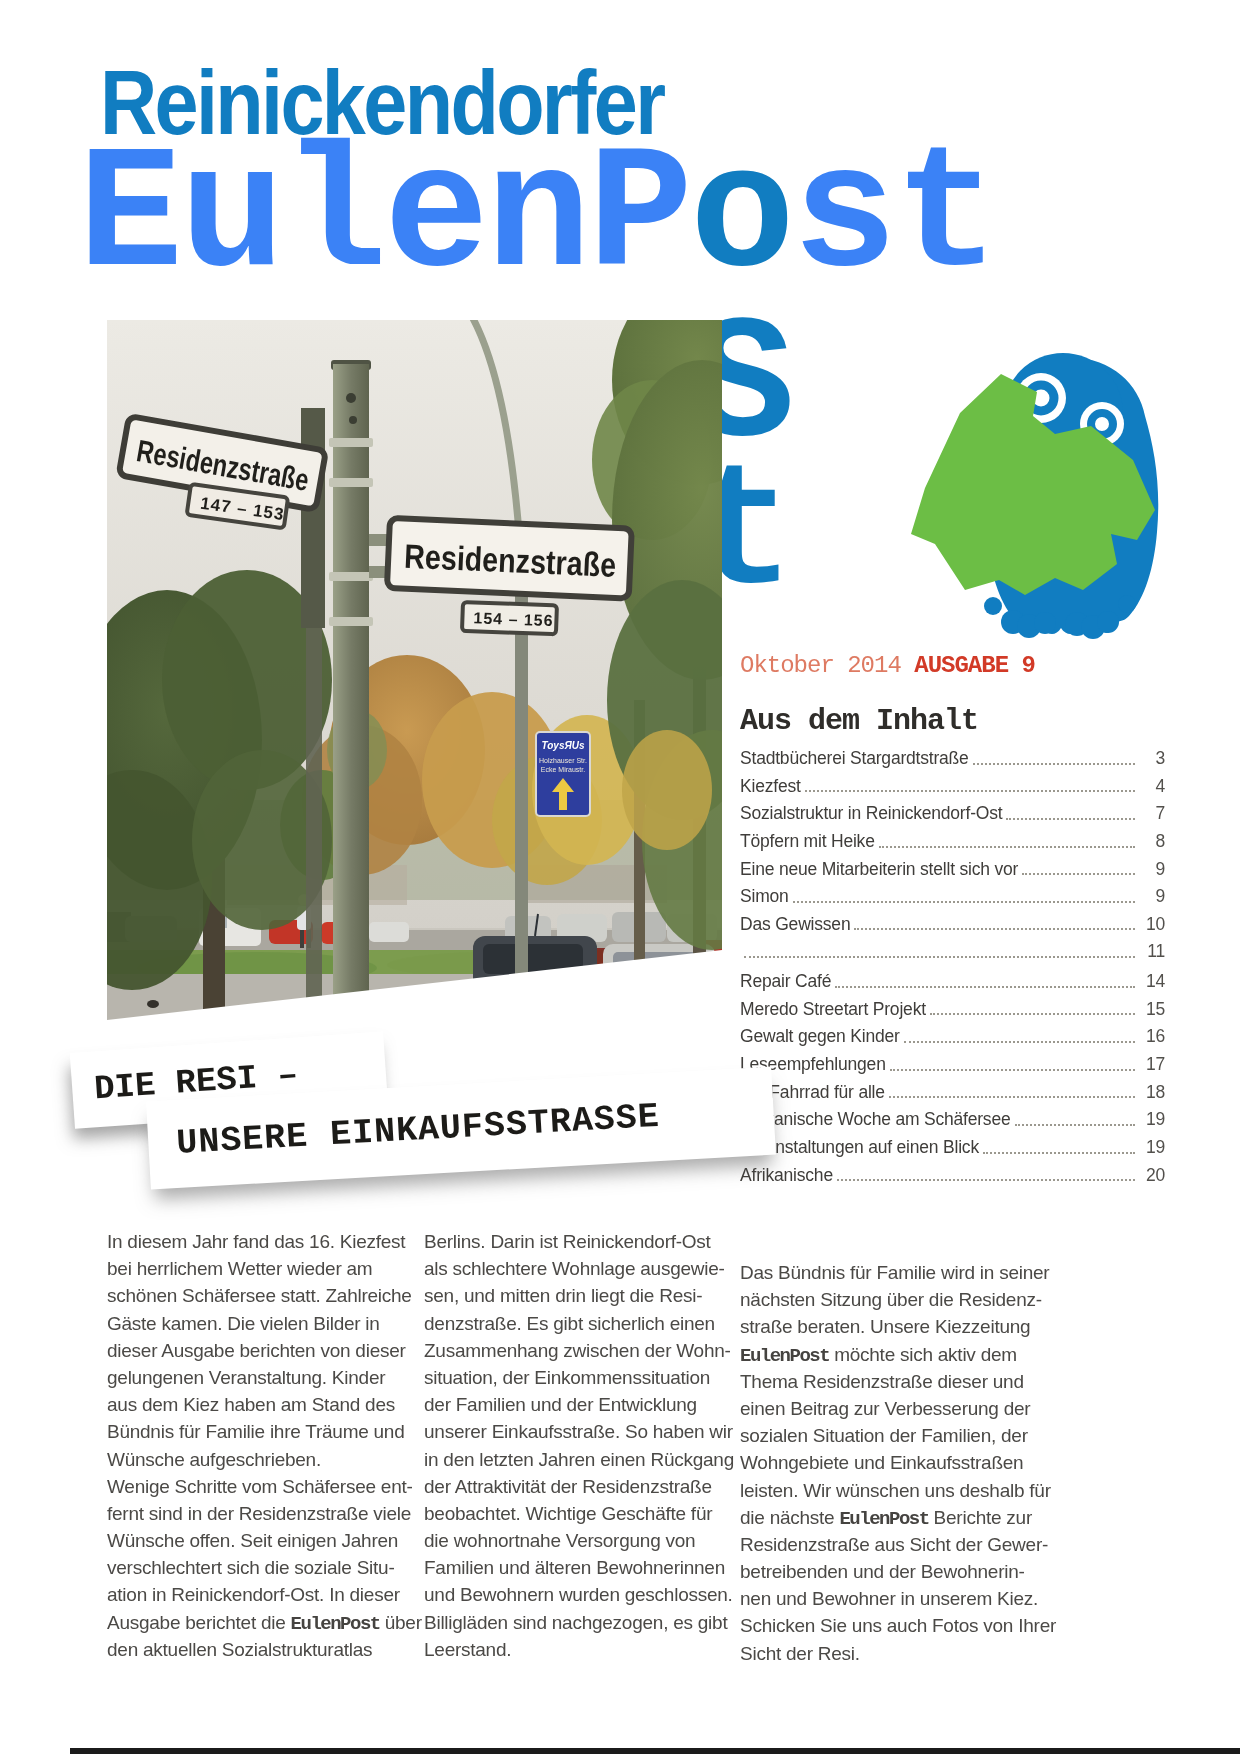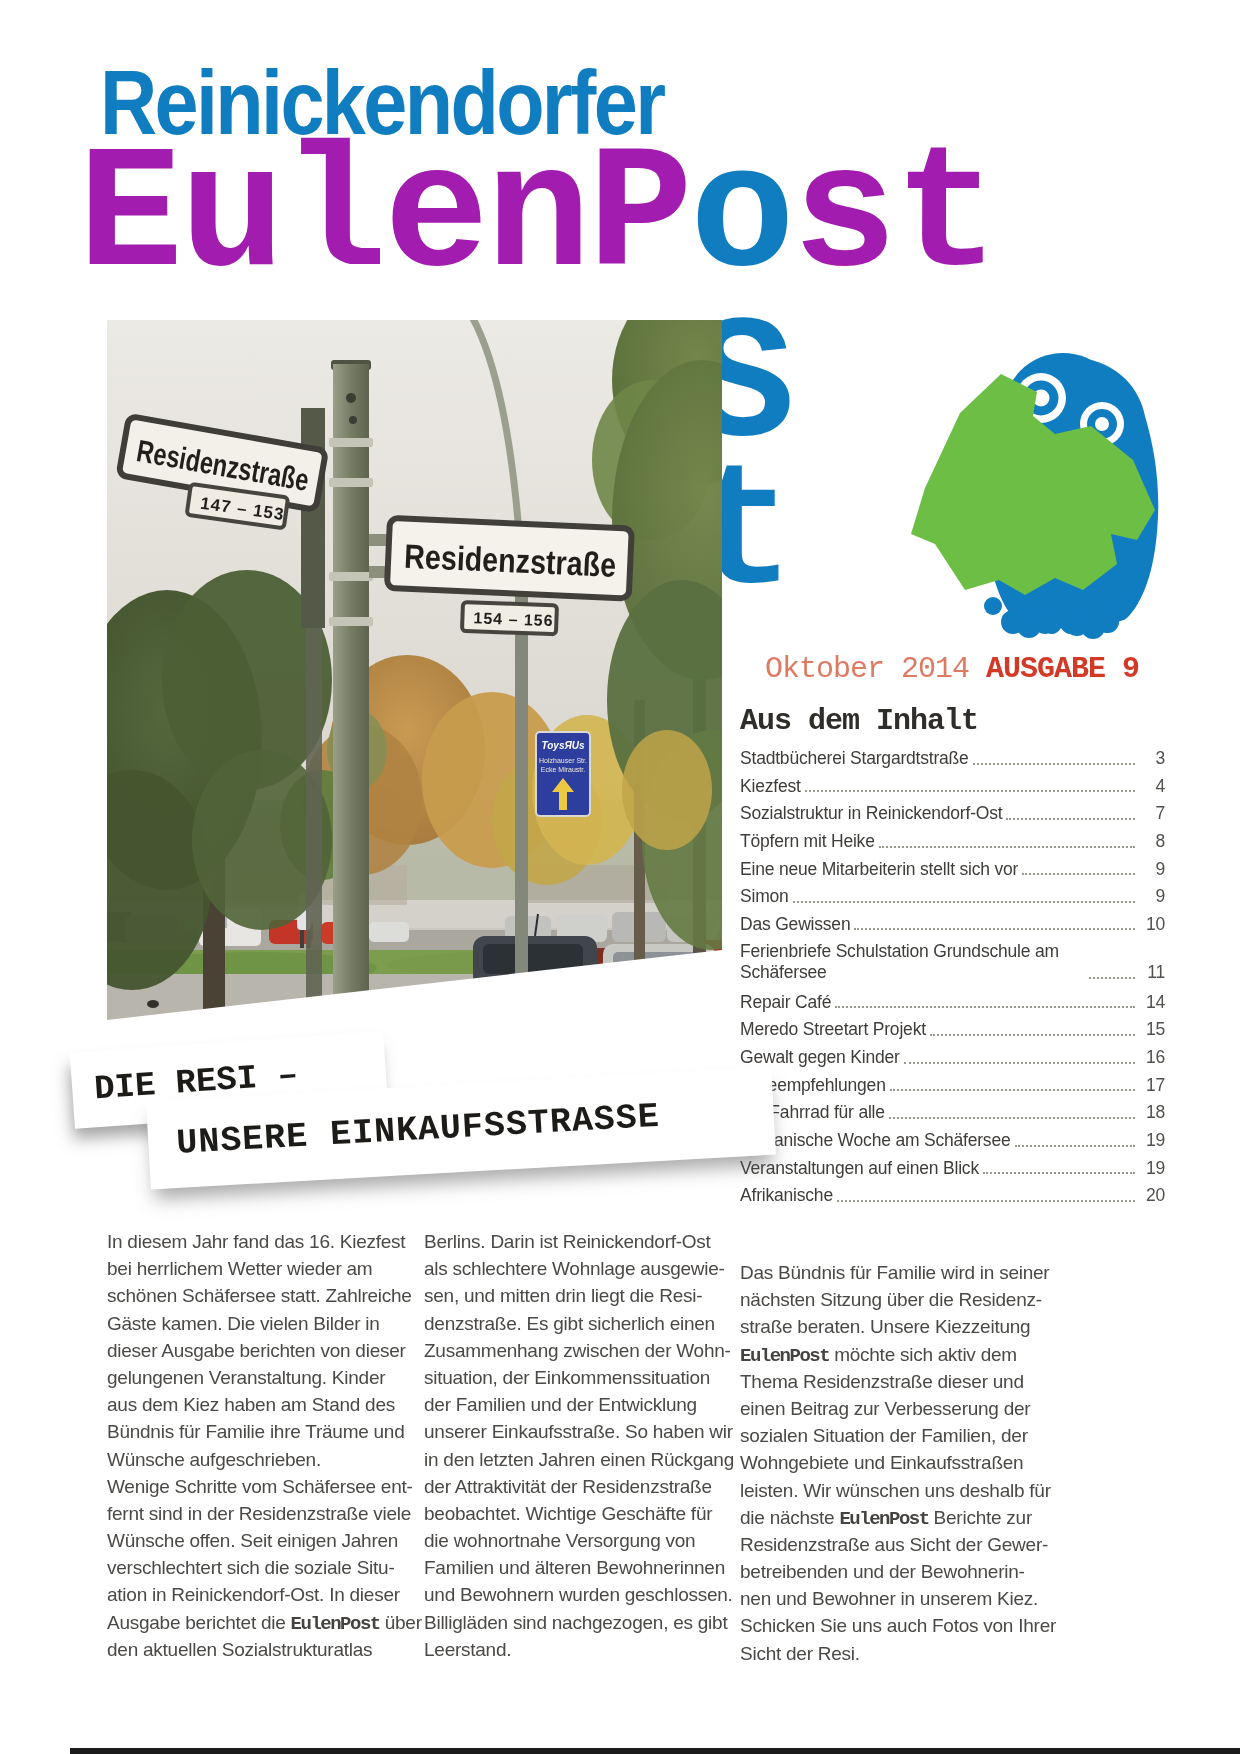--- a/index.html
+++ b/index.html
@@ -4,30 +4,30 @@
 <style>
   html,body{margin:0;padding:0;background:#e8e8e8;}
   .page{position:relative;width:1240px;height:1754px;background:#ffffff;overflow:hidden;
         font-family:"Liberation Sans",sans-serif;}
   
   .kicker{position:absolute;left:100px;top:58px;font-size:90px;font-weight:bold;
           letter-spacing:-3px;line-height:1;color:#117dc1;
           transform:scaleX(.88);transform-origin:left top;white-space:nowrap;}
   .big-title{position:absolute;left:78px;top:130px;font-family:"Liberation Mono",monospace;
              font-weight:700;font-size:175px;line-height:1;letter-spacing:-3px;white-space:nowrap;}
-  .big-title .green{color:#a21caf;}
+  .big-title .green{color:#3b82f6;}
   .big-title .blue{color:#117dc1;}
   .vert-letter{position:absolute;font-family:"Liberation Mono",monospace;font-weight:700;
                font-size:175px;line-height:1;color:#117dc1;}
   .vert-s{left:690px;top:300px;}
   .vert-t{left:690px;top:448px;}
   .owl{position:absolute;left:905px;top:338px;width:262px;height:302px;}
   
-  .issue-line{position:absolute;left:740px;top:652px;width:424px;text-align:center;
-              font-family:"Liberation Mono",monospace;font-size:30px;letter-spacing:-1px;white-space:nowrap;}
+  .issue-line{position:absolute;left:740px;top:652px;width:424px;text-align:left;
+              font-family:"Liberation Mono",monospace;font-size:24px;letter-spacing:-1px;white-space:nowrap;}
   .issue-date{color:#de7a62;font-weight:400;}
   .issue-label{color:#d23a27;font-weight:700;}
   
   .photo{position:absolute;left:107px;top:320px;width:615px;height:700px;
          clip-path:polygon(0 0,100% 0,100% 90%,0 100%);
          filter:drop-shadow(0 6px 7px rgba(0,0,0,.30));}
   .photo svg{display:block;}
   .sign-text{font-family:"Liberation Sans",sans-serif;font-weight:bold;fill:#201f1b;}
   
   .banner{position:absolute;background:#ffffff;display:flex;align-items:center;
@@ -297,21 +297,20 @@
         <span class="toc-page">9</span>
       </div>
 
       <div class="toc-row">
         <span class="toc-title">Das Gewissen</span>
         <span class="toc-dots"></span>
         <span class="toc-page">10</span>
       </div>
 
       <div class="toc-row">
-        <span class="toc-title">Ferienbriefe Schulstation Grundschule am Schäfersee</span>
         <span class="toc-dots"></span>
         <span class="toc-page">11</span>
       </div>
 
       <div class="toc-row gap-before">
         <span class="toc-title">Repair Café</span>
         <span class="toc-dots"></span>
         <span class="toc-page">14</span>
       </div>
 

